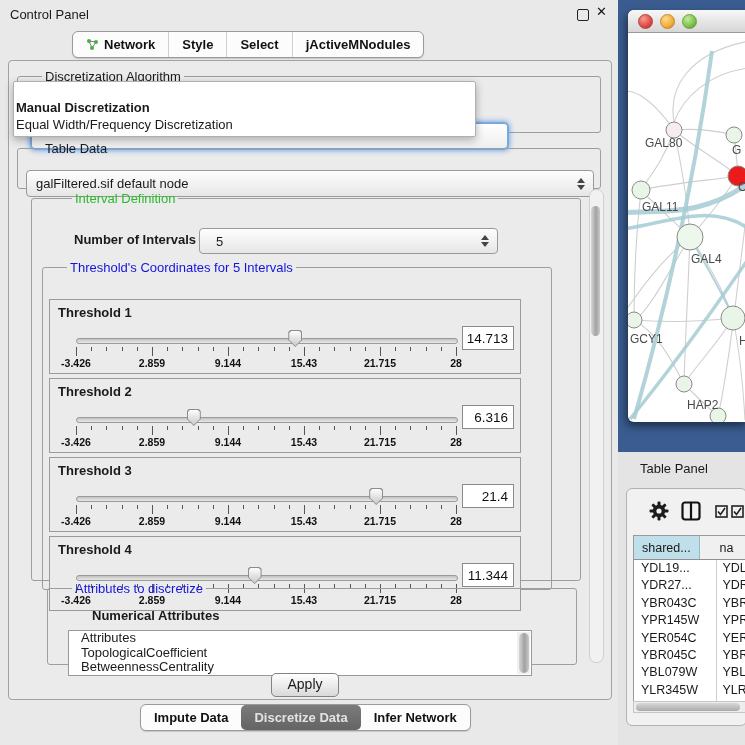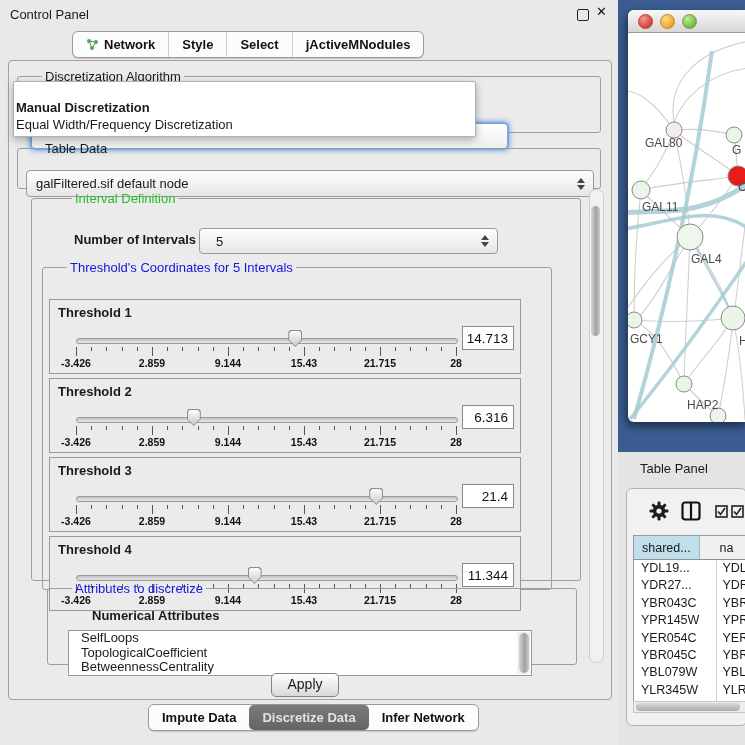--- a/index.html
+++ b/index.html
@@ -10,21 +10,21 @@
 
   
   #cp-titlebar{left:0;top:0;width:534px;height:28px;}
   #cp-title{left:10px;top:7px;font-size:13px;}
   #float-btn{left:577px;top:9px;width:10px;height:10px;border:1.5px solid #222;border-radius:2px;}
   #close-btn{left:596px;top:4px;font-size:13px;font-weight:bold;color:#111;}
 
   .tabrow{display:flex;align-items:stretch;height:25px;border:1px solid #9a9a9a;
           border-radius:6px;background:#fcfcfc;overflow:hidden;box-shadow:0 1px 1px rgba(0,0,0,.15);}
   #top-tabs{left:72px;top:31px;}
-  #bottom-tabs{left:140px;top:704px;margin-left:8px;}
+  #bottom-tabs{left:140px;top:704px;}
   .tab{display:flex;align-items:center;gap:5px;padding:0 13px;font-size:13px;font-weight:600;
        color:#111;background:transparent;border-left:1px solid #d0d0d0;cursor:default;}
   .tab:first-child{border-left:none;}
   .tab.selected{background:linear-gradient(#7b7b7b,#646464);color:#e3e3e3;border-left:none;border-radius:5px;}
   .tab.selected + .tab{border-left:none;}
 
   #main-panel{left:8px;top:60px;width:602px;height:638px;background:#ebebeb;
               border:1px solid #a2a2a2;border-radius:4px;}
 
   fieldset.tb{position:absolute;border:1px solid #9e9e9e;border-radius:3px;margin:0;padding:0;}
@@ -381,21 +381,21 @@
             </div>
           </div>
       </fieldset>
     </fieldset>
 
     <fieldset class="tb" id="attr-box">
       <legend class="blue">Attributes to discretize</legend>
       <span class="abs" id="attr-sublabel">Numerical Attributes</span>
       <div class="abs" id="attr-list">
 
-      <div class="attr-item">SelfLoops</div>
+      <div class="attr-item">Attributes</div>
           <div class="attr-item">TopologicalCoefficient</div>
           <div class="attr-item">BetweennessCentrality</div>
           <div class="abs" id="attr-scrollbar">
           <div class="abs" id="attr-thumb"></div>
         </div>
         </div>
     </fieldset>
 
     <div class="abs" id="v-scrollbar">
       <div class="abs" id="v-thumb"></div>

